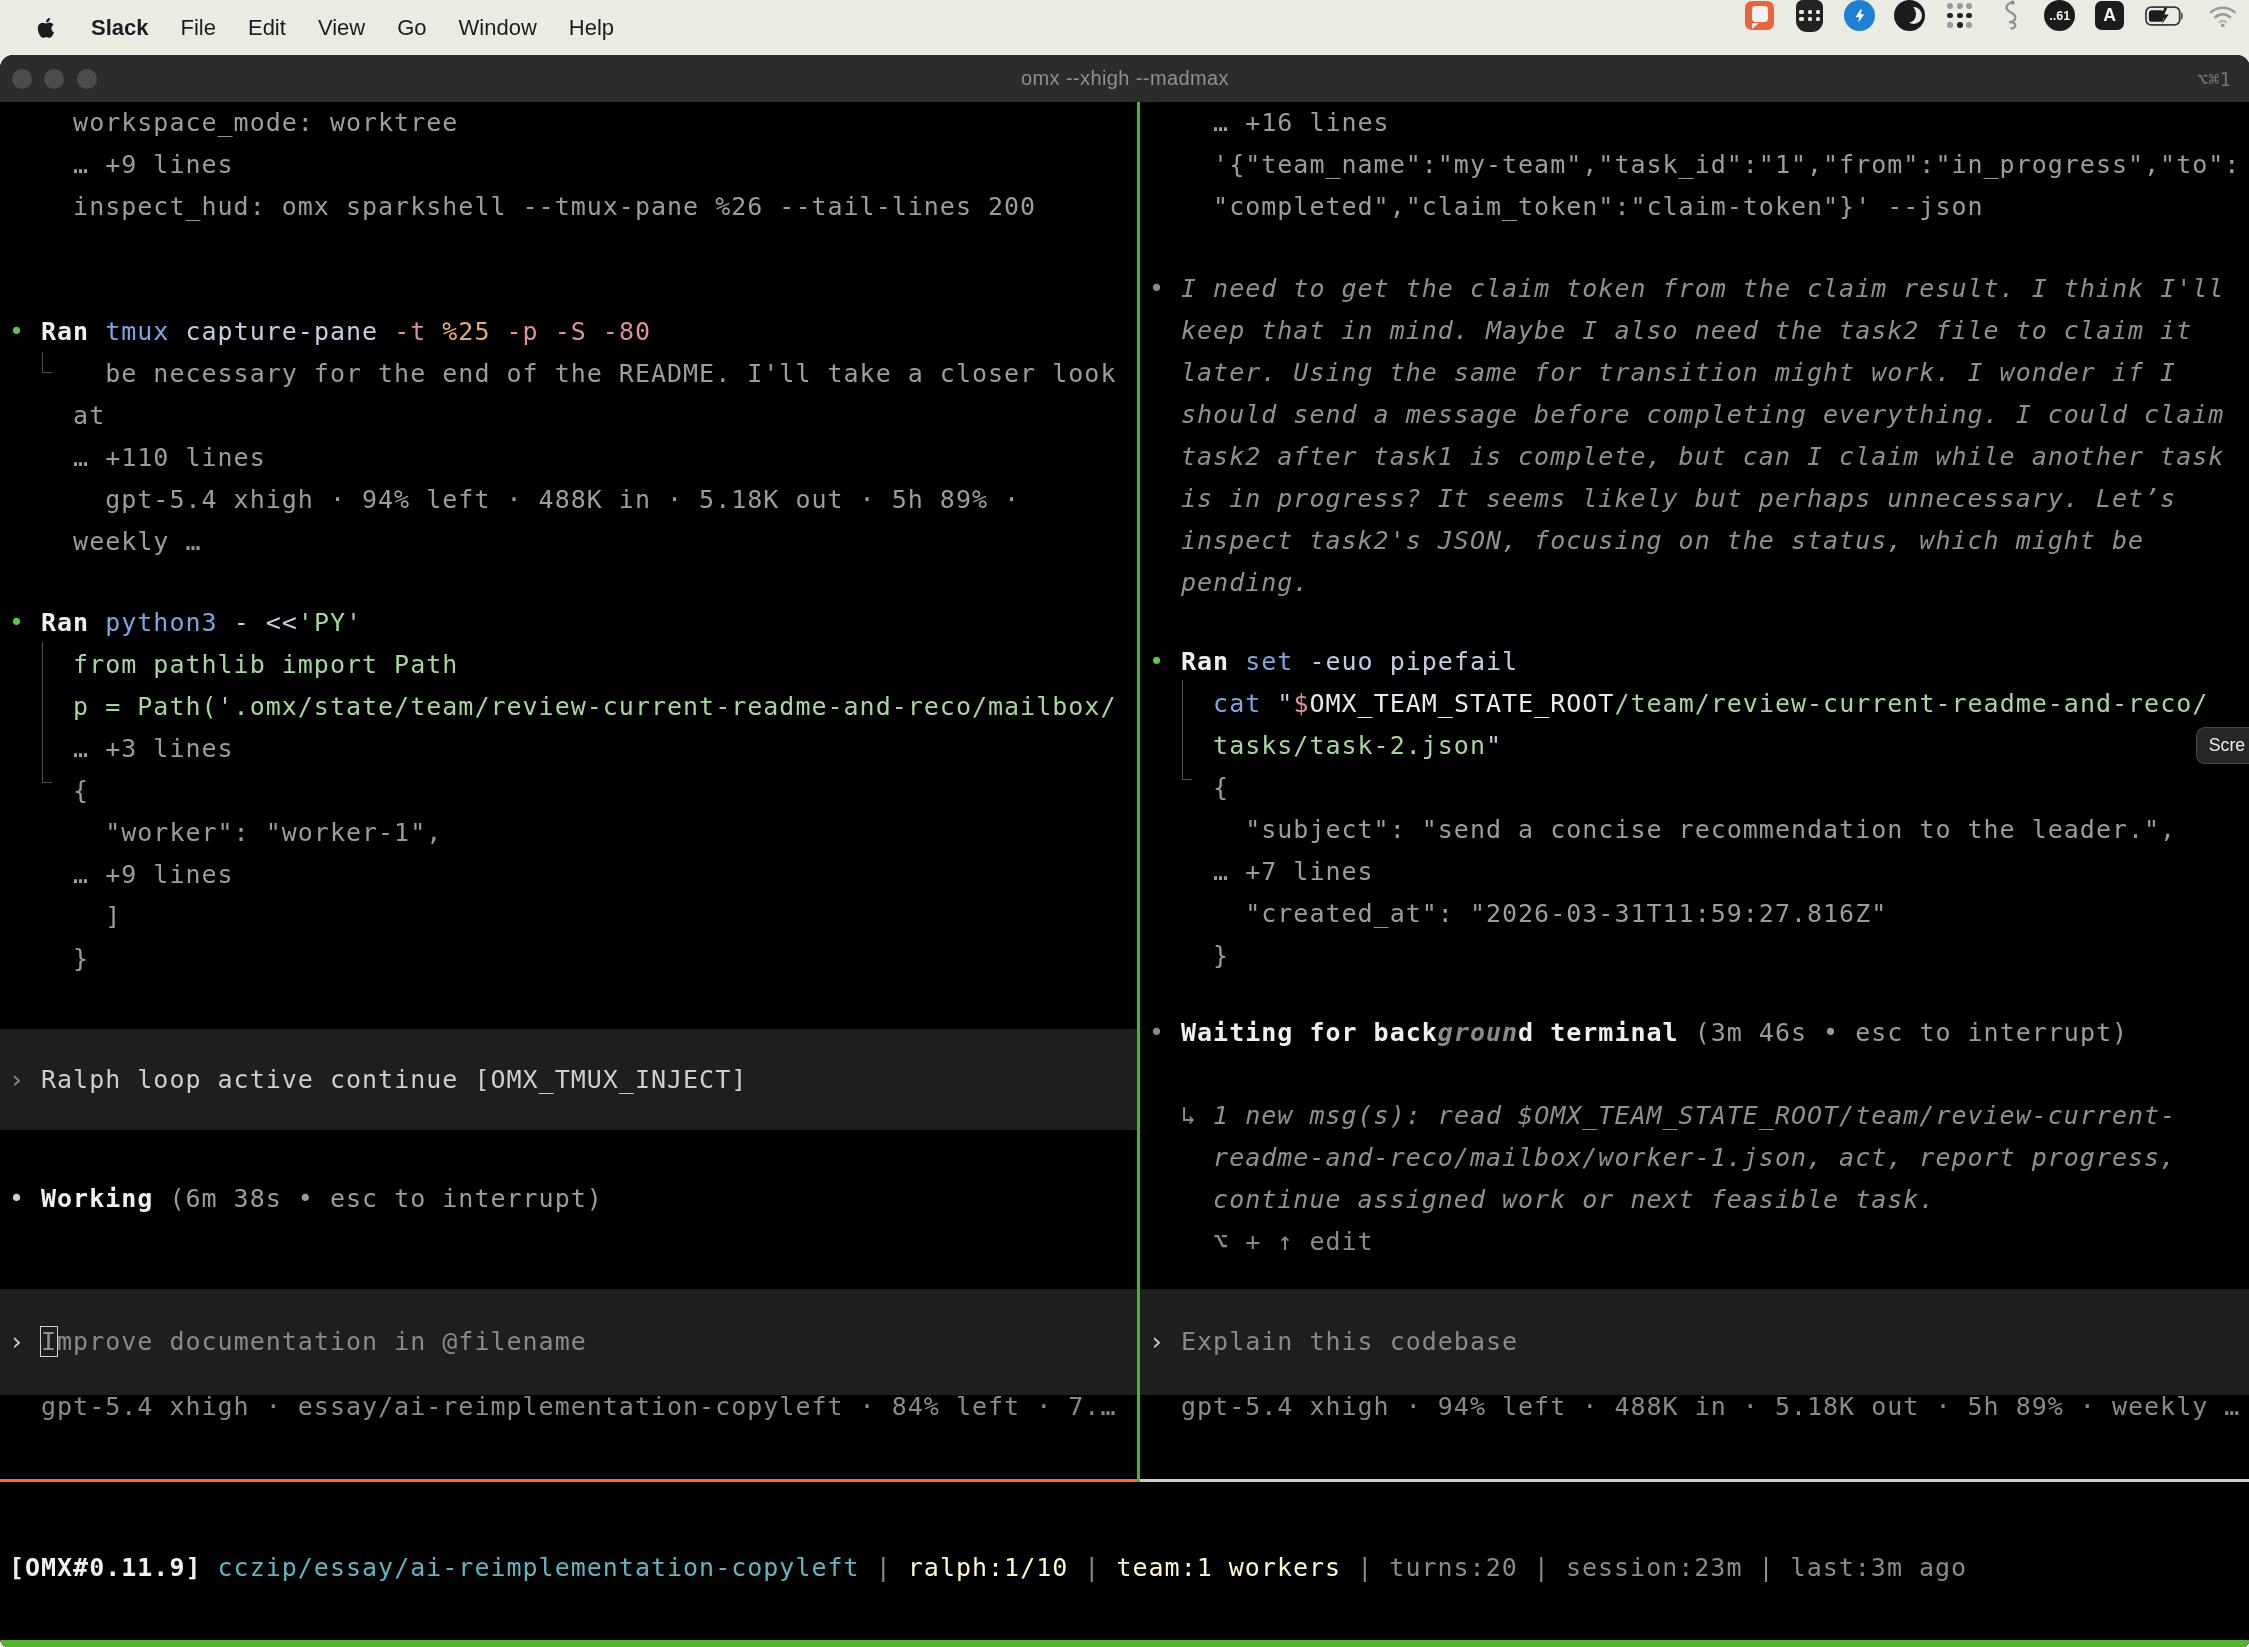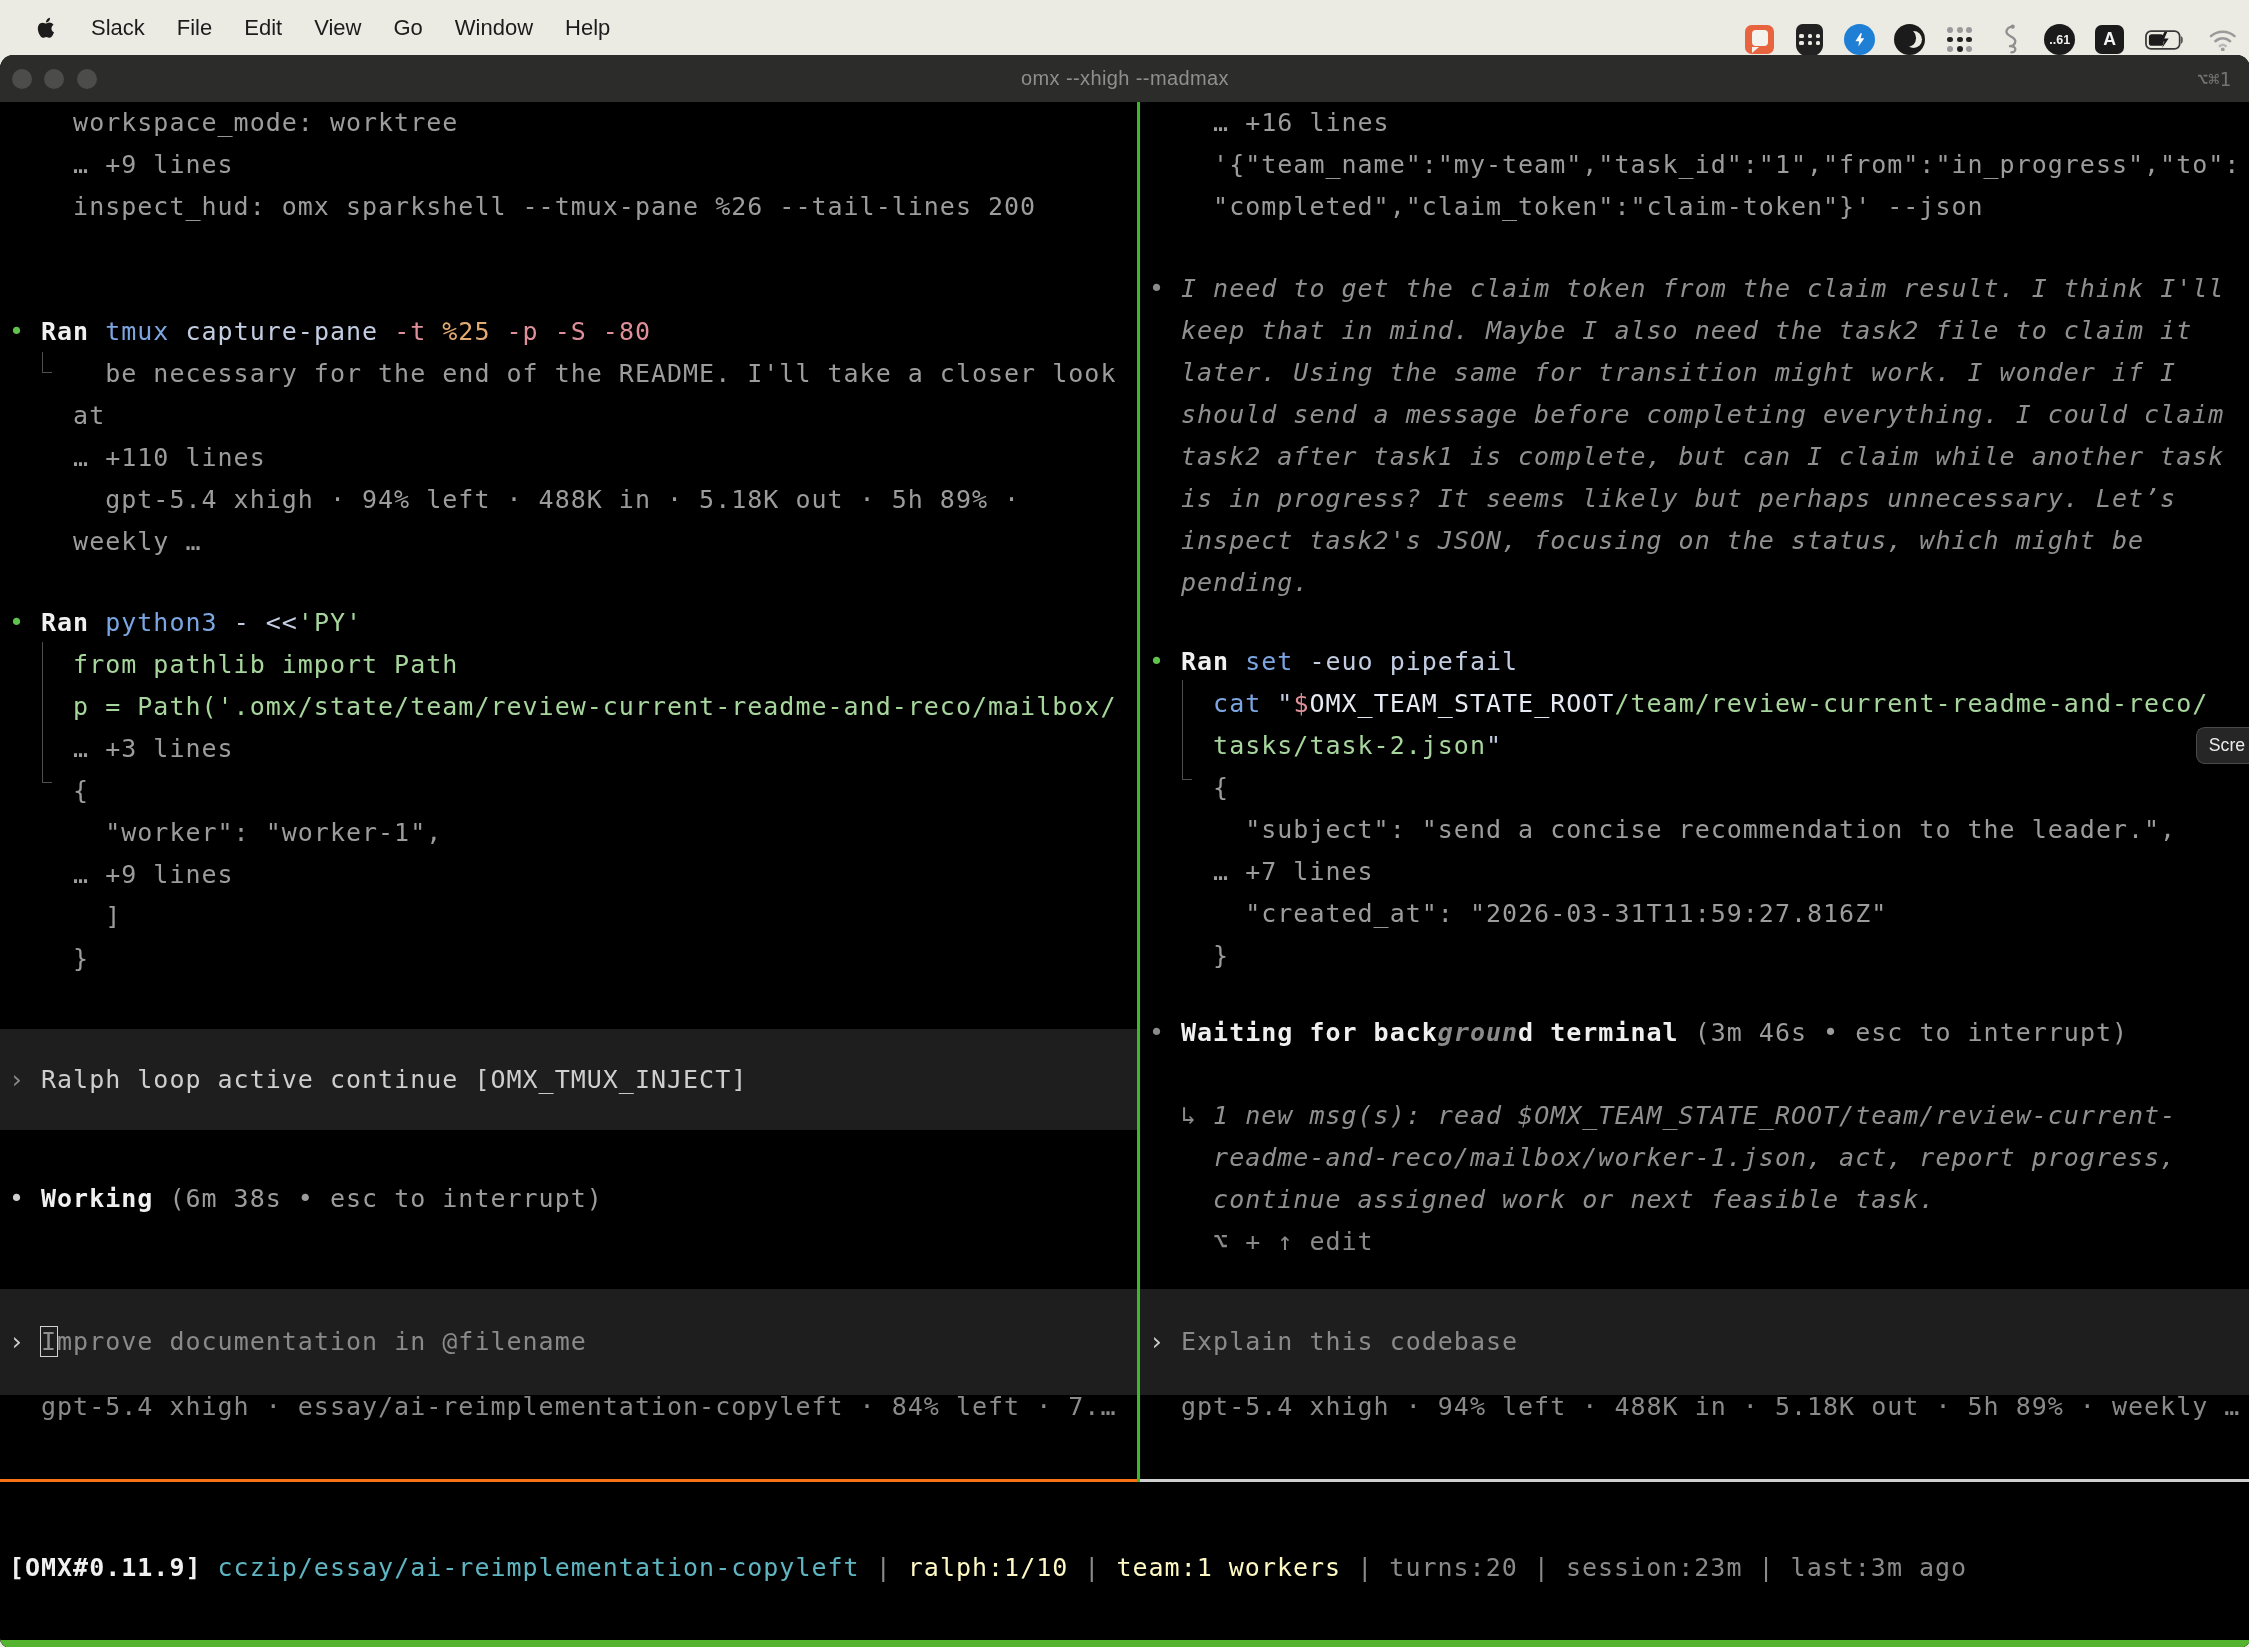--- a/index.html
+++ b/index.html
@@ -4,22 +4,22 @@
 <style>
   html,body{margin:0;padding:0;background:#101010;}
   .screen{position:relative;width:2250px;height:1648px;background:#ebebe3;overflow:hidden;
           font-family:"DejaVu Sans Mono", monospace;}
   
   .menubar{position:absolute;top:0;left:0;width:2250px;height:55px;background:#ebebe3;
            display:flex;align-items:center;color:#1c1c1c;font-family:"Liberation Sans",sans-serif;}
   .menubar .apple{margin-left:34px;display:flex;align-items:center;}
   .menu-items{display:flex;gap:32px;margin-left:32px;font-size:22px;}
   .menu-items .mi{cursor:default;}
-  .menu-items .mi.bold{font-weight:400;}
-  .status-icons{position:absolute;right:11.8px;top:0;height:55px;display:flex;align-items:flex-end;gap:19px;}
+  .menu-items .mi.bold{font-weight:700;}
+  .status-icons{position:absolute;right:11.8px;top:0;height:55px;display:flex;align-items:flex-start;gap:19px;}
   .sic{width:31px;height:31px;display:flex;align-items:center;justify-content:center;}
   .chat-ic{width:29.5px;height:29.5px;background:#e8643f;border-radius:6.6px;position:relative;}
   .chat-ic:before{content:"";position:absolute;left:6.6px;top:5.2px;width:16px;height:16px;background:#f4f2ec;border-radius:3.7px;}
   .chat-ic:after{content:"";position:absolute;left:6.6px;bottom:1.5px;width:0;height:0;border-left:7.4px solid #f4f2ec;border-bottom:6.6px solid transparent;}
   .shield-ic{width:26.6px;height:32px;background:#222;border-radius:6.6px 6.6px 11px 11px;display:grid;
              grid-template-columns:repeat(3,1fr);align-content:center;justify-items:center;gap:2.2px;padding:3px 2.2px;box-sizing:border-box;}
   .shield-ic i{width:4.4px;height:4.4px;background:#ebebe3;border-radius:1.5px;}
   .badge-blue{width:31px;height:31px;border-radius:50%;background:#1f7fd4;display:flex;align-items:center;justify-content:center;}
   .crescent-ic{width:31px;height:31px;border-radius:50%;background:#1b1b1b;position:relative;overflow:hidden;}
   .crescent-ic:before{content:"";position:absolute;right:3px;top:6.6px;width:17.7px;height:17.7px;border-radius:50%;background:#ebebe3;}

